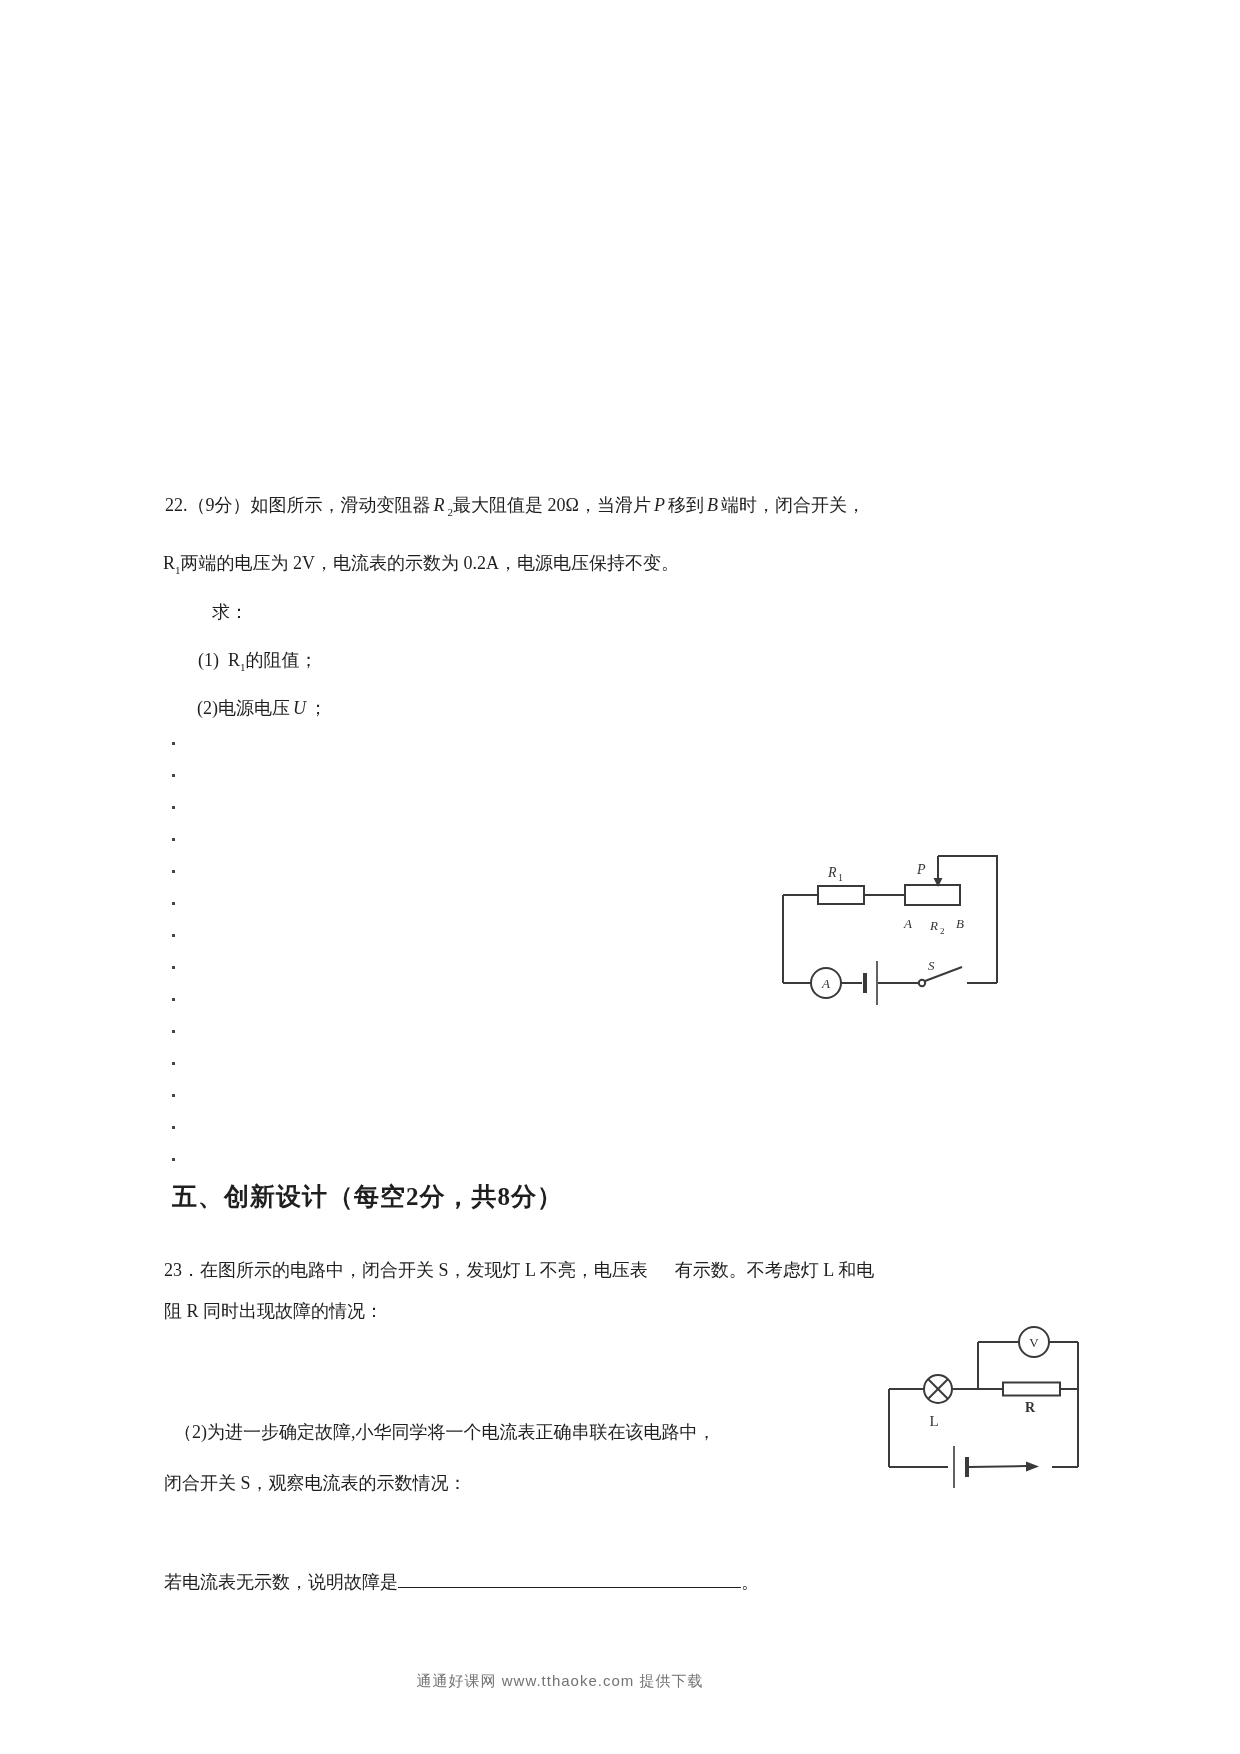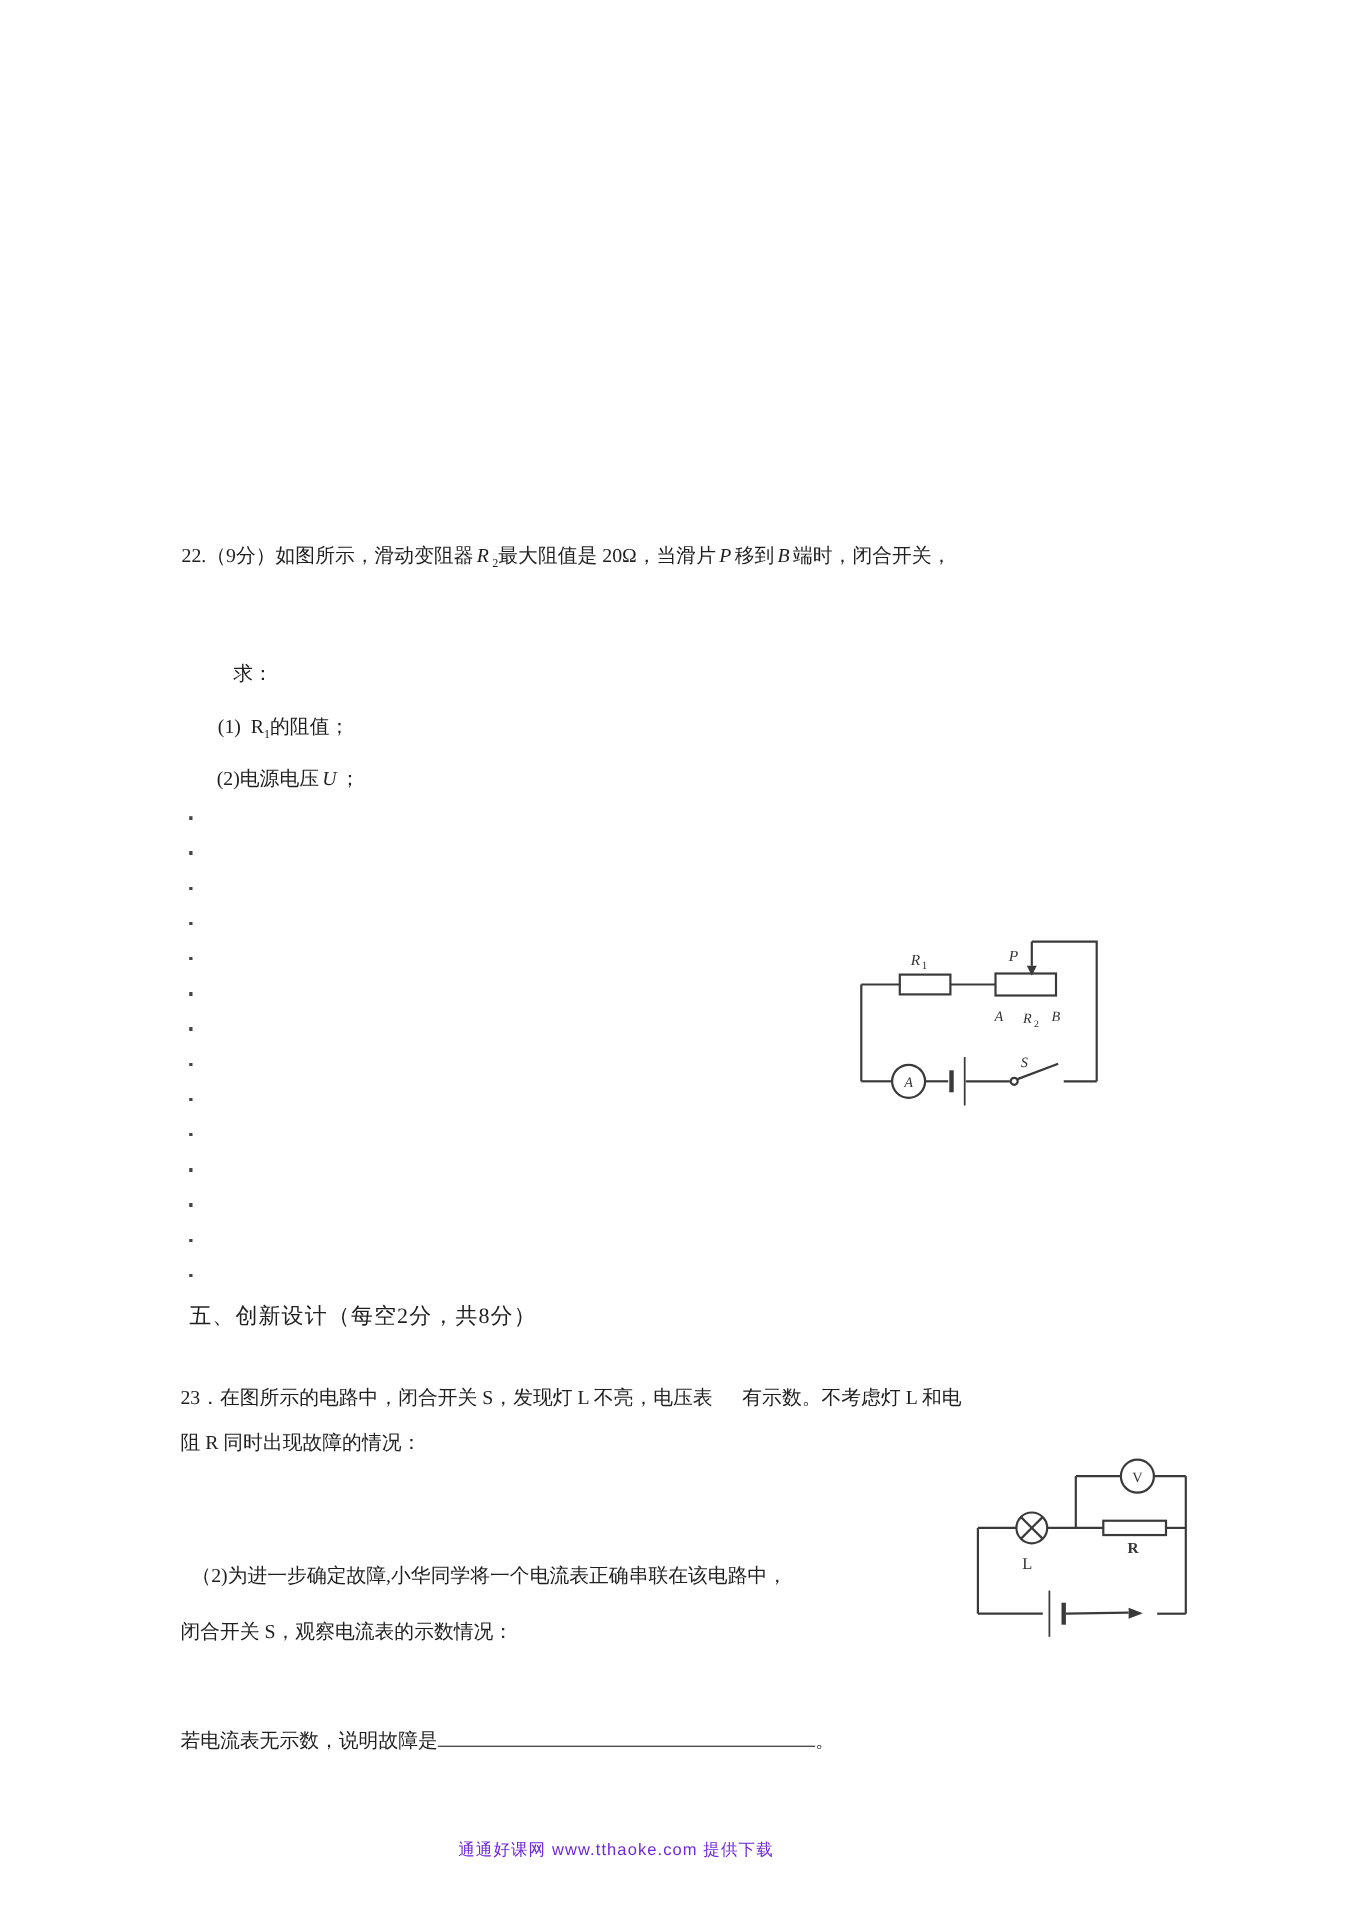--- a/index.html
+++ b/index.html
@@ -10,48 +10,49 @@
   }
   .line{
     position:absolute;font-size:18px;line-height:26px;
     white-space:pre;color:#1f1f1f;
   }
   .line i.v{
     font-style:italic;font-family:"Liberation Serif","DejaVu Serif",serif;
     padding:0 3px;
   }
   .line sub{font-size:11px;line-height:0;}
-  .hdr{font-weight:400;font-size:20px;letter-spacing:1px;}
+  .hdr{font-weight:700;font-size:25px;letter-spacing:1px;}
   .blank{
     display:inline-block;height:19px;vertical-align:baseline;
     border-bottom:1.7px solid #222;
   }
   .dots{
     position:absolute;left:172px;top:742px;width:3px;height:421px;
     background:repeating-linear-gradient(to bottom,#454545 0 3px,transparent 3px 32px);
   }
   .footer{
     position:absolute;top:1672px;left:0;width:1120px;text-align:center;
     font-family:"Liberation Sans","DejaVu Sans",sans-serif;
-    font-size:15px;color:#6d28d9;letter-spacing:1px;
+    font-size:15px;color:#737373;letter-spacing:1px;
   }
   svg{position:absolute;overflow:visible;}
   svg text{
     font-family:"Liberation Serif","DejaVu Serif",serif;
     fill:#333;
   }
   .it{font-style:italic;}
 </style>
 </head>
 <body>
 
 <div class="page">
 
   <div class="line" style="left:165px;top:492px"><span>22.（9分）如图所示，滑动变阻器</span><i class="v">R</i><sub>2</sub><span>最大阻值是 20Ω，当滑片</span><i class="v">P</i><span>移到</span><i class="v">B</i><span>端时，闭合开关，</span></div>
 
+  <div class="line" style="left:163px;top:550px"><span>R</span><sub>1</sub><span>两端的电压为 2V，电流表的示数为 0.2A，电源电压保持不变。</span></div>
 
   <div class="line" style="left:212px;top:599px"><span>求：</span></div>
 
   <div class="line" style="left:198px;top:647px"><span>(1)  R</span><sub>1</sub><span>的阻值；</span></div>
 
   <div class="line" style="left:197px;top:695px"><span>(2)电源电压</span><i class="v">U</i><span>；</span></div>
 
 
   <div class="dots"></div>
 

